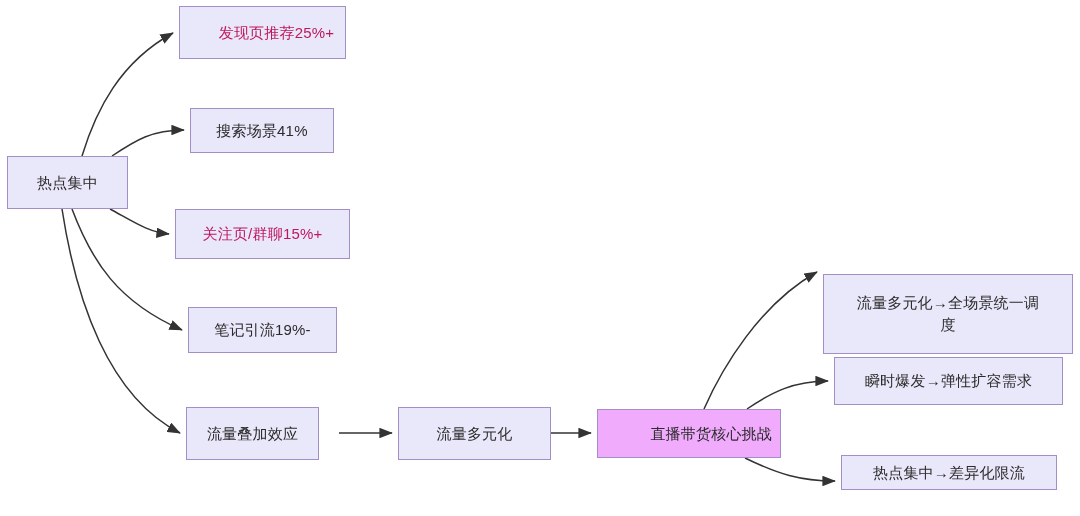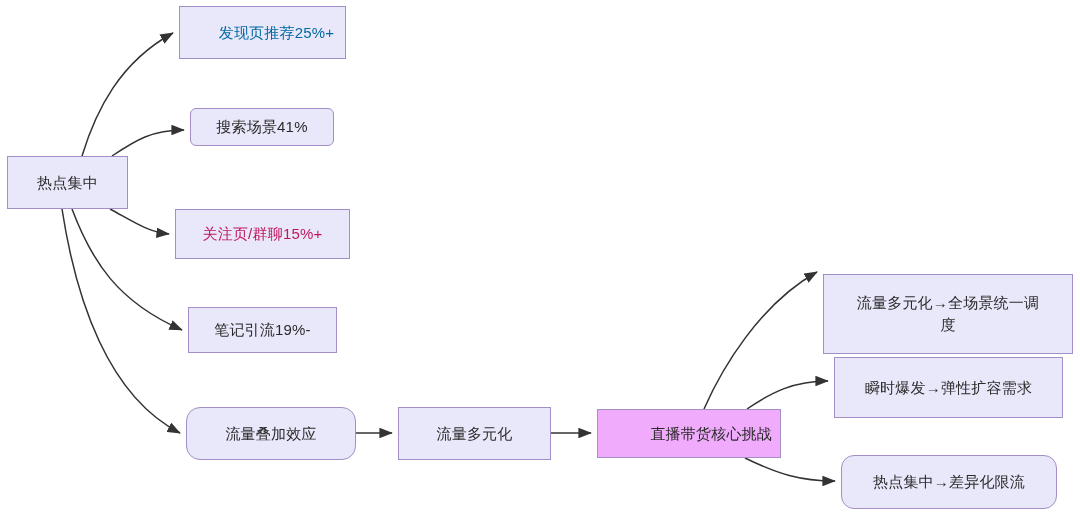--- a/index.html
+++ b/index.html
@@ -71,46 +71,46 @@
         <path d="M 704 409 C 722 368 760 304 817 272" fill="none" stroke="#333333" stroke-width="1.5" marker-end="url(#arrowhead)"></path>
         <path d="M 747 409 C 772 392 794 381 828 381" fill="none" stroke="#333333" stroke-width="1.5" marker-end="url(#arrowhead)"></path>
         <path d="M 745 458 C 778 474 800 481 835 481" fill="none" stroke="#333333" stroke-width="1.5" marker-end="url(#arrowhead)"></path>
       </g>
   </svg>
 
   <div id="nodes-group">
       <div class="node" style="left: 7px; top: 156px; width: 121px; height: 53px; background: rgb(233, 231, 250); border-color: rgb(163, 142, 198); color: rgb(43, 43, 43);">
         <span class="node-label">热点集中</span>
       </div>
-      <div class="node" style="left: 179px; top: 6px; width: 167px; height: 53px; background: rgb(233, 231, 250); border-color: rgb(163, 142, 198); color: #0369a1; padding-left: 36px;">
+      <div class="node" style="left: 179px; top: 6px; width: 167px; height: 53px; background: rgb(233, 231, 250); border-color: rgb(163, 142, 198); color: #be185d; padding-left: 36px;">
         <span class="node-label">发现页推荐25%+</span>
       </div>
-      <div class="node" style="left: 190px; top: 108px; width: 144px; height: 38px; background: rgb(233, 231, 250); border-color: rgb(163, 142, 198); color: rgb(43, 43, 43); border-radius: 6px;">
+      <div class="node" style="left: 190px; top: 108px; width: 144px; height: 45px; background: rgb(233, 231, 250); border-color: rgb(163, 142, 198); color: rgb(43, 43, 43);">
         <span class="node-label">搜索场景41%</span>
       </div>
       <div class="node" style="left: 175px; top: 209px; width: 175px; height: 50px; background: rgb(233, 231, 250); border-color: rgb(163, 142, 198); color: #be185d;">
         <span class="node-label">关注页/群聊15%+</span>
       </div>
       <div class="node" style="left: 188px; top: 307px; width: 149px; height: 46px; background: rgb(233, 231, 250); border-color: rgb(163, 142, 198); color: rgb(43, 43, 43); justify-content: center;">
         <span class="node-label">笔记引流19%-</span>
       </div>
-      <div class="node" style="left: 186px; top: 407px; width: 170px; height: 53px; background: rgb(233, 231, 250); border-color: rgb(163, 142, 198); color: rgb(43, 43, 43); border-radius: 14px;">
+      <div class="node" style="left: 186px; top: 407px; width: 133px; height: 53px; background: rgb(233, 231, 250); border-color: rgb(163, 142, 198); color: rgb(43, 43, 43);">
         <span class="node-label">流量叠加效应</span>
       </div>
       <div class="node" style="left: 398px; top: 407px; width: 153px; height: 53px; background: rgb(233, 231, 250); border-color: rgb(163, 142, 198); color: rgb(43, 43, 43);">
         <span class="node-label">流量多元化</span>
       </div>
       <div class="node" style="left: 597px; top: 409px; width: 184px; height: 49px; background: #f0abfc; border-color: rgb(163, 142, 198); color: rgb(43, 43, 43); justify-content: flex-end;">
         <span class="node-label">直播带货核心挑战</span>
       </div>
       <div class="node" style="left: 823px; top: 234px; width: 250px; height: 80px; background: rgb(233, 231, 250); border-color: rgb(163, 142, 198); color: rgb(43, 43, 43); margin-top: 40px;">
         <span class="node-label">流量多元化→全场景统一调
 度</span>
       </div>
-      <div class="node" style="left: 834px; top: 357px; width: 229px; height: 61px; background: rgb(233, 231, 250); border-color: rgb(163, 142, 198); color: rgb(43, 43, 43);">
+      <div class="node" style="left: 834px; top: 357px; width: 229px; height: 48px; background: rgb(233, 231, 250); border-color: rgb(163, 142, 198); color: rgb(43, 43, 43);">
         <span class="node-label">瞬时爆发→弹性扩容需求</span>
       </div>
-      <div class="node" style="left: 841px; top: 455px; width: 216px; height: 54px; background: rgb(233, 231, 250); border-color: rgb(163, 142, 198); color: rgb(43, 43, 43); border-radius: 13px;">
+      <div class="node" style="left: 841px; top: 455px; width: 216px; height: 35px; background: rgb(233, 231, 250); border-color: rgb(163, 142, 198); color: rgb(43, 43, 43);">
         <span class="node-label">热点集中→差异化限流</span>
       </div>
     </div>
 
 </div>
 
 </body></html>

